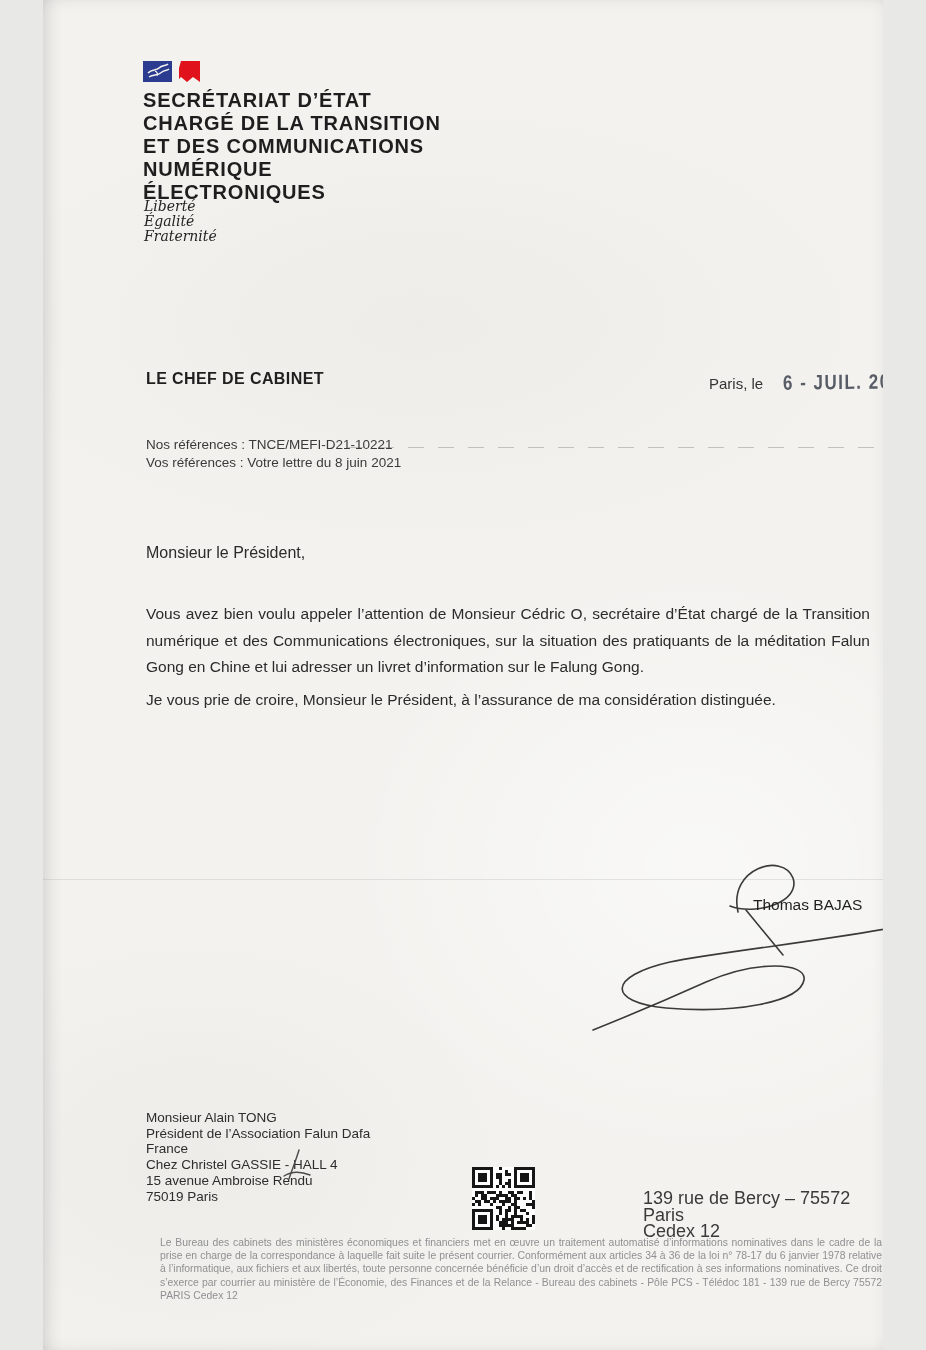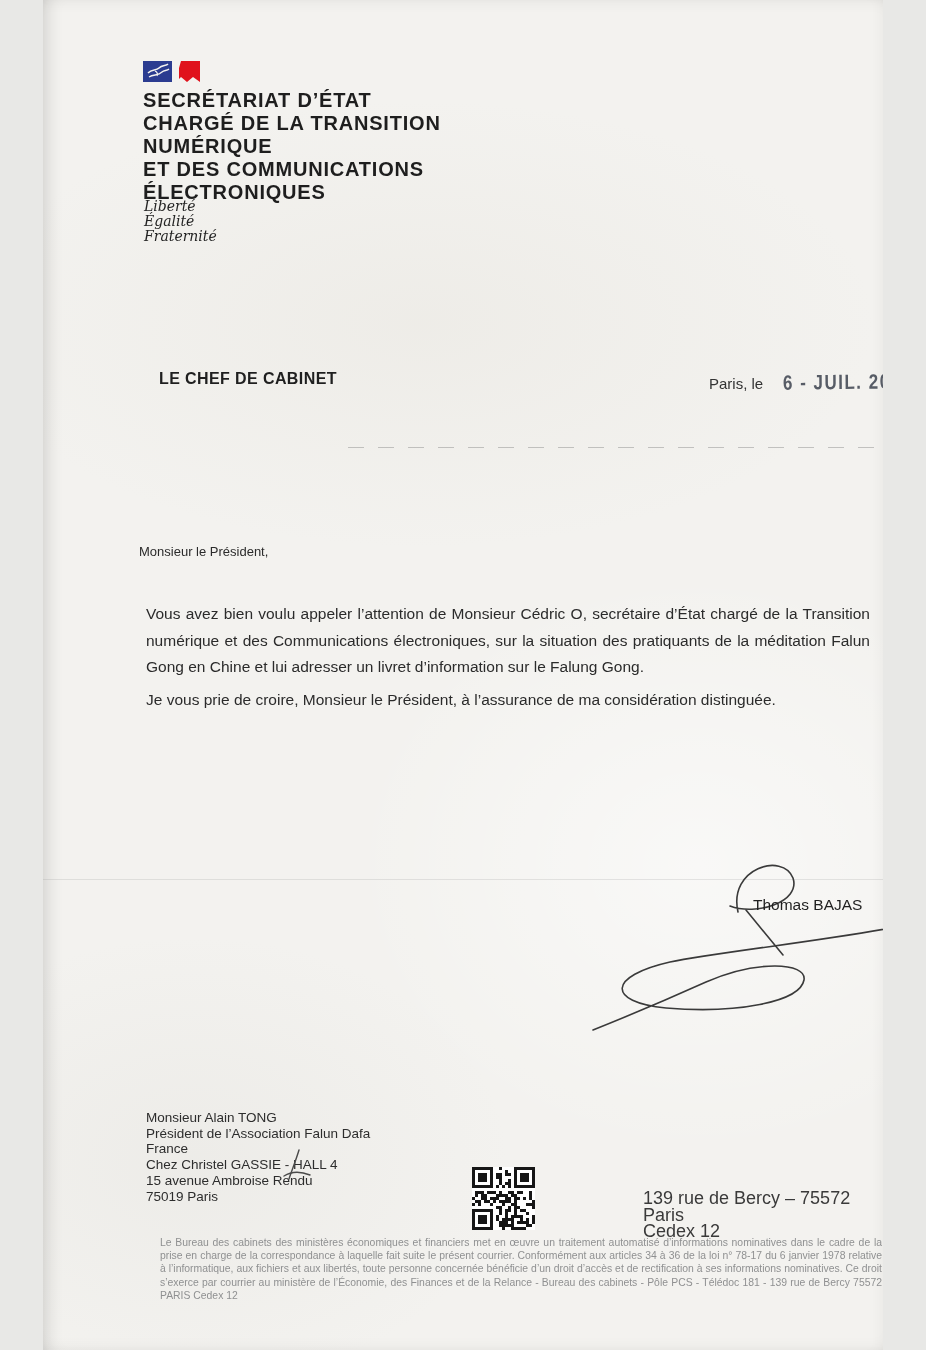--- a/index.html
+++ b/index.html
@@ -19,33 +19,33 @@
     color:#2e2e2e;
   }
   .abs{position:absolute;}
   
   .logo{left:100px;top:60px;}
   .ministry{left:100px;top:89px;font-weight:700;font-size:20px;line-height:23px;
     letter-spacing:0.8px;color:#1e1e1e;}
   .motto{left:101px;top:199px;font-family:"DejaVu Serif", serif;font-style:italic;
     font-size:14px;line-height:14.8px;color:#242424;}
   
-  .chef{left:116px;top:370px;font-weight:700;font-size:16px;letter-spacing:0.4px;color:#1f1f1f;}
+  .chef{left:103px;top:370px;font-weight:700;font-size:16px;letter-spacing:0.4px;color:#1f1f1f;}
   .dateline{left:666px;top:372px;font-size:15px;color:#333;white-space:nowrap;}
   .stamp{display:inline-block;margin-left:20px;font-weight:700;font-size:18.5px;
     letter-spacing:1.6px;color:#575c66;transform:scale(0.92,1.12) rotate(-0.6deg);
     transform-origin:left center;}
   
   .refs{left:103px;top:436px;font-size:13.5px;line-height:18px;color:#3a3a3a;}
   
   .crease1{left:305px;top:447px;width:621px;height:1px;
     background:repeating-linear-gradient(90deg, rgba(125,125,125,0.42) 0 16px, rgba(125,125,125,0) 16px 30px);}
   .crease2{left:0;top:879px;width:926px;height:1px;background:rgba(150,150,150,0.22);}
   
-  .salutation{left:96px;top:544px;font-size:13px;color:#2b2b2b;}
+  .salutation{left:103px;top:544px;font-size:16px;color:#2b2b2b;}
   .bodytext{left:103px;top:601px;width:724px;font-size:15.5px;line-height:26.5px;
     color:#2b2b2b;text-align:justify;}
   .bodytext p{margin:0 0 6px 0;}
   
   .sig-svg{left:535px;top:850px;}
   .sig-name{left:710px;top:896px;font-weight:400;font-size:15.5px;color:#1f1f1f;}
   
   .recipient{left:103px;top:1110px;font-size:13.5px;line-height:15.7px;color:#2d2d2d;}
   .pen-mark{left:225px;top:1148px;}
   
@@ -69,36 +69,40 @@
     <path d="M5 13 C9 9 13 11 16 8 C19 5 23 6 25 4" stroke="#f3f2ef" stroke-width="1.6" fill="none"></path>
     <path d="M6 17 C11 14 15 16 19 12 C21 10 24 11 26 9" stroke="#f3f2ef" stroke-width="1.3" fill="none"></path>
     <path d="M12 11 C14 12 15 14 14 16" stroke="#f3f2ef" stroke-width="1.1" fill="none"></path>
     <path d="M36 1 H57 V22 L50 17 44 22 38 17 36 19 Z" fill="#e0121c"></path>
     <path d="M38 1 L36 8 V1 Z" fill="#f3f2ef"></path>
   </svg>
 
   <div class="abs ministry">
     <div>SECRÉTARIAT D’ÉTAT</div>
     <div>CHARGÉ DE LA TRANSITION</div>
+    <div>ET DES COMMUNICATIONS</div>
     <div>NUMÉRIQUE</div>
-    <div>ET DES COMMUNICATIONS</div>
     <div>ÉLECTRONIQUES</div>
   </div>
 
   <div class="abs motto">
     <div>Liberté</div>
     <div>Égalité</div>
     <div>Fraternité</div>
   </div>
 
   <div class="abs chef">LE CHEF DE CABINET</div>
   <div class="abs dateline">
     <span>Paris, le</span><span class="stamp">6 - JUIL. 2021</span>
   </div>
 
+  <div class="abs refs">
+    <div>Nos références : TNCE/MEFI-D21-10221</div>
+    <div>Vos références : Votre lettre du 8 juin 2021</div>
+  </div>
 
   <div class="abs salutation">Monsieur le Président,</div>
   <div class="abs bodytext">
     <p>Vous avez bien voulu appeler l’attention de Monsieur Cédric O, secrétaire d’État chargé de la Transition numérique et des Communications électroniques, sur la situation des pratiquants de la méditation Falun Gong en Chine et lui adresser un livret d’information sur le Falung Gong.</p>
     <p>Je vous prie de croire, Monsieur le Président, à l’assurance de ma considération distinguée.</p>
   </div>
 
   <svg class="abs sig-svg" width="345" height="195" viewBox="0 0 345 195">
     <g fill="none" stroke="#3a3a3a" stroke-width="1.6" stroke-linecap="round">
       <path d="M160 62 C150 18 205 2 215 28 C223 52 178 66 152 56"></path>

